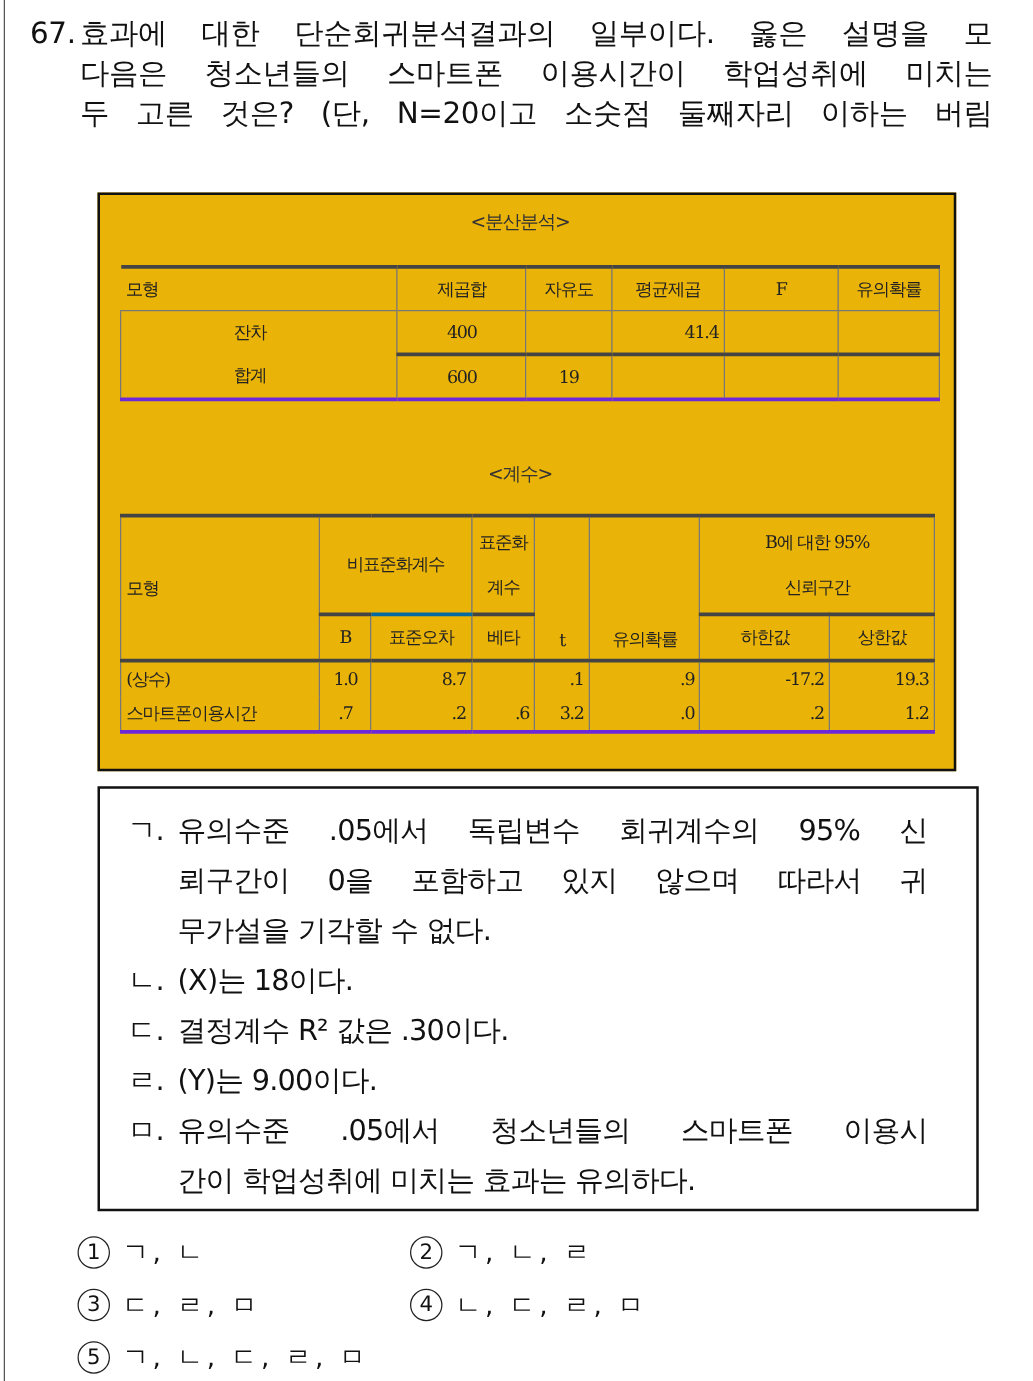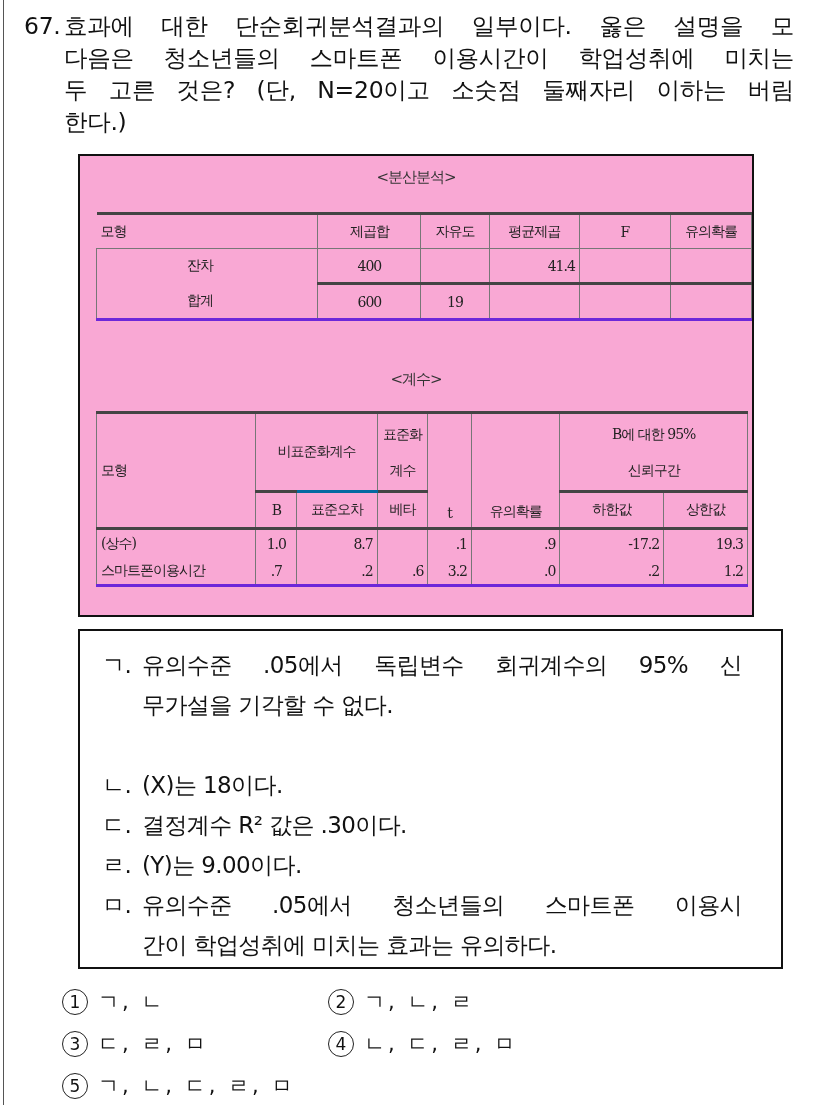--- a/index.html
+++ b/index.html
@@ -8,21 +8,21 @@
     font-family: "DejaVu Sans", "Liberation Sans", sans-serif; color: #111;
   }
   .page-left-rule { position: absolute; left: 3px; top: 0; width: 1px; height: 1105px; background: #555; }
 
   .q-header { position: absolute; left: 24px; top: 10px; width: 780px; font-size: 23.5px; line-height: 32px; letter-spacing: -0.3px; }
   .q-num { position: absolute; left: 0; top: 0; }
   .q-text { position: absolute; left: 40px; top: 0; width: 730px; }
   .q-line { display: block; white-space: nowrap; text-align: justify; text-align-last: justify; }
   .q-line.last { text-align-last: left; }
 
-  .tables-box { position: absolute; left: 78px; top: 154px; width: 672px; height: 459px; border: 2px solid #111; background: #f9a8d4; }
+  .tables-box { position: absolute; left: 78px; top: 154px; width: 672px; height: 459px; border: 2px solid #111; background: #eab308; padding-left: 11px; }
   .tbl-caption { position: absolute; left: 0; width: 672px; text-align: center; font-family: "DejaVu Serif", serif; font-size: 15px; color: #333; letter-spacing: -1px; }
 
   table.stat { position: absolute; border-collapse: collapse; font-family: "DejaVu Serif", "Liberation Serif", serif; font-size: 14px; color: #222; letter-spacing: -1px; }
   table.stat td, table.stat th { border: 1px solid #777; padding: 0 4px; font-weight: normal; height: 33px; }
   table.stat .thick-top { border-top: 3px solid #444; }
   table.stat .thick-bottom { border-bottom: 3px solid #6d28d9; }
   table.stat .num { text-align: right; }
   table.stat .ctr { text-align: center; }
   table.stat .lft { text-align: left; }
   table.stat .noside-l { border-left: none; }
@@ -47,21 +47,20 @@
 <body>
 
 <div class="page-left-rule"></div>
 
 <div class="q-header">
   <span class="q-num">67.</span>
   <div class="q-text">
     <span class="q-line">효과에 대한 단순회귀분석결과의 일부이다. 옳은 설명을 모</span>
     <span class="q-line">다음은 청소년들의 스마트폰 이용시간이 학업성취에 미치는</span>
     <span class="q-line">두 고른 것은? (단, N=20이고 소숫점 둘째자리 이하는 버림</span>
-    <span class="q-line last">한다.)</span>
   </div>
 </div>
 
 <div class="tables-box">
   <div class="tbl-caption" style="top:12px;">&lt;분산분석&gt;</div>
 
   <table class="stat" id="anova">
     <colgroup>
       <col style="width:211px">
         <col style="width:98px">
@@ -155,20 +154,21 @@
     </tr>
   </tbody>
     </table>
 </div>
 
 <div class="statements">
   <div class="stmt" style="top:14px;">
     <span class="mark">ㄱ.</span>
     <div class="body">
       <span class="line j">유의수준 .05에서 독립변수 회귀계수의 95% 신</span>
+      <span class="line j">뢰구간이 0을 포함하고 있지 않으며 따라서 귀</span>
       <span class="line">무가설을 기각할 수 없다.</span>
     </div>
   </div>
   <div class="stmt" style="top:134px;">
     <span class="mark">ㄴ.</span>
     <div class="body">
         <span class="line">(X)는 18이다.</span>
       </div>
   </div>
   <div class="stmt" style="top:174px;">

